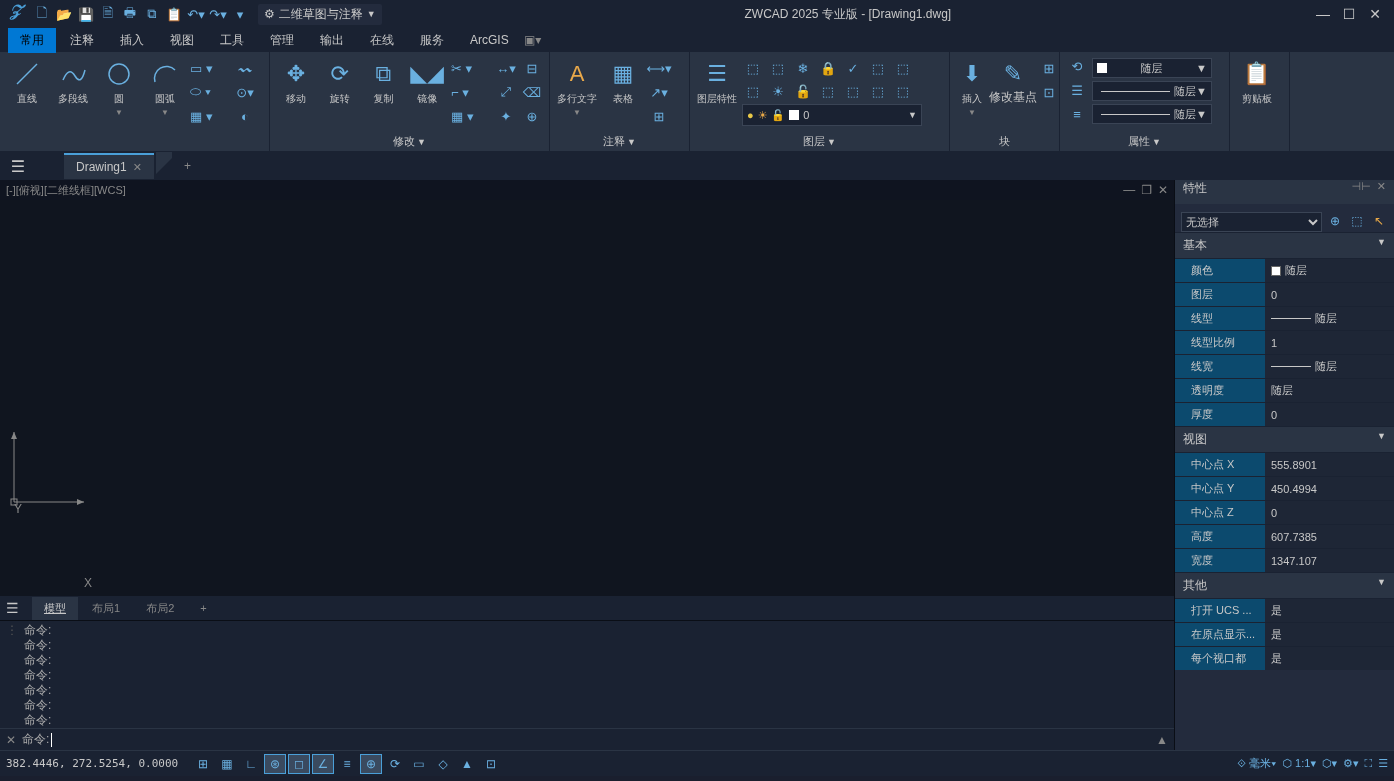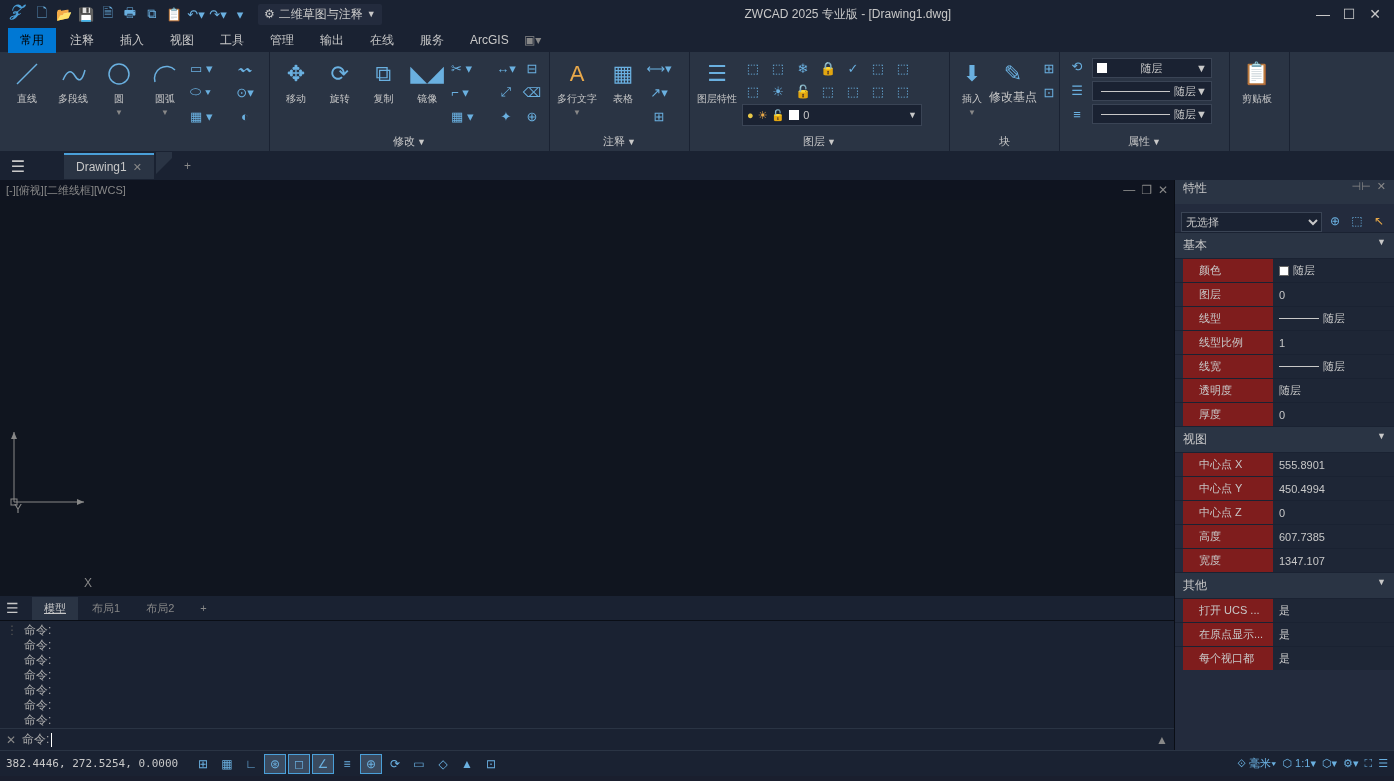--- a/index.html
+++ b/index.html
@@ -76,21 +76,21 @@
 
 
 .props { width: 220px; background: #232b3d; border-left: 1px solid #0a0e16; display: flex; flex-direction: column; }
 .props-header { height: 24px; background: #2a3444; display: flex; align-items: flex-start; padding: 0 8px; font-size: 12px; color: #c8c8c8; justify-content: space-between; }
 .props-header .r { display: flex; gap: 6px; font-size: 11px; color: #888; }
 .props-sel { height: 28px; display: flex; align-items: flex-end; padding: 0 6px; gap: 4px; background: #232b3d; }
 .props-sel select { flex: 1; background: #1a2232; border: 1px solid #3a4455; color: #c8c8c8; font-size: 11px; height: 20px; }
 .props-sel .ico { width: 18px; height: 18px; color: #6ab0e0; font-size: 12px; text-align: center; }
 .prop-section { background: #2a3444; padding: 4px 8px; font-size: 12px; color: #c8c8c8; display: flex; justify-content: space-between; border-top: 1px solid #1a2232; }
 .prop-row { display: flex; height: 24px; border-top: 1px solid #1a2232; }
-.prop-row .k { width: 90px; padding: 4px 8px 4px 16px; font-size: 11px; color: #c8c8c8; background: #7f1d1d; margin-left: 8px; }
+.prop-row .k { width: 90px; padding: 4px 8px 4px 16px; font-size: 11px; color: #c8c8c8; background: #0c4a6e; }
 .prop-row .v { flex: 1; padding: 4px 6px; font-size: 11px; color: #c8c8c8; background: #1e2636; display: flex; align-items: center; gap: 4px; }
 .prop-row .v .sw { width: 10px; height: 10px; background: #fff; border: 1px solid #666; }
 .prop-row .v .line { width: 40px; border-top: 1px solid #c8c8c8; }
 .props-scroll { flex:1; overflow-y: auto; }
 .props-scroll::-webkit-scrollbar { width: 14px; }
 .props-scroll::-webkit-scrollbar-track { background: #1a2232; }
 .props-scroll::-webkit-scrollbar-thumb { background: #3a4455; }
 
 
 .statusbar { height: 26px; background: #1a2232; border-top: 1px solid #2a3444; display: flex; align-items: center; padding: 0 6px; gap: 6px; font-size: 11px; color: #c8c8c8; }

